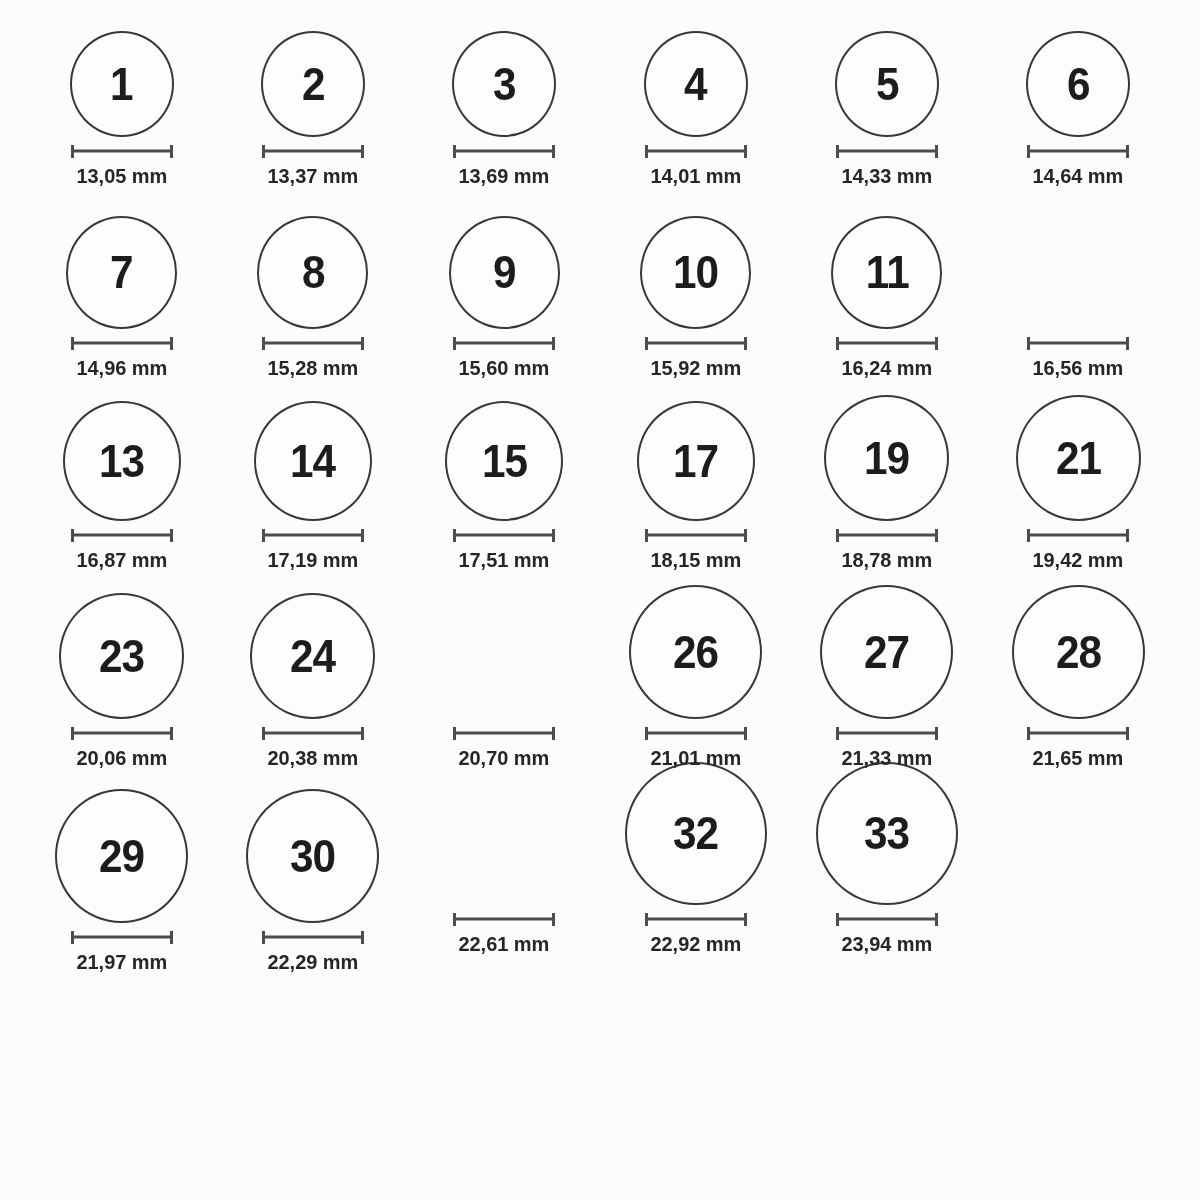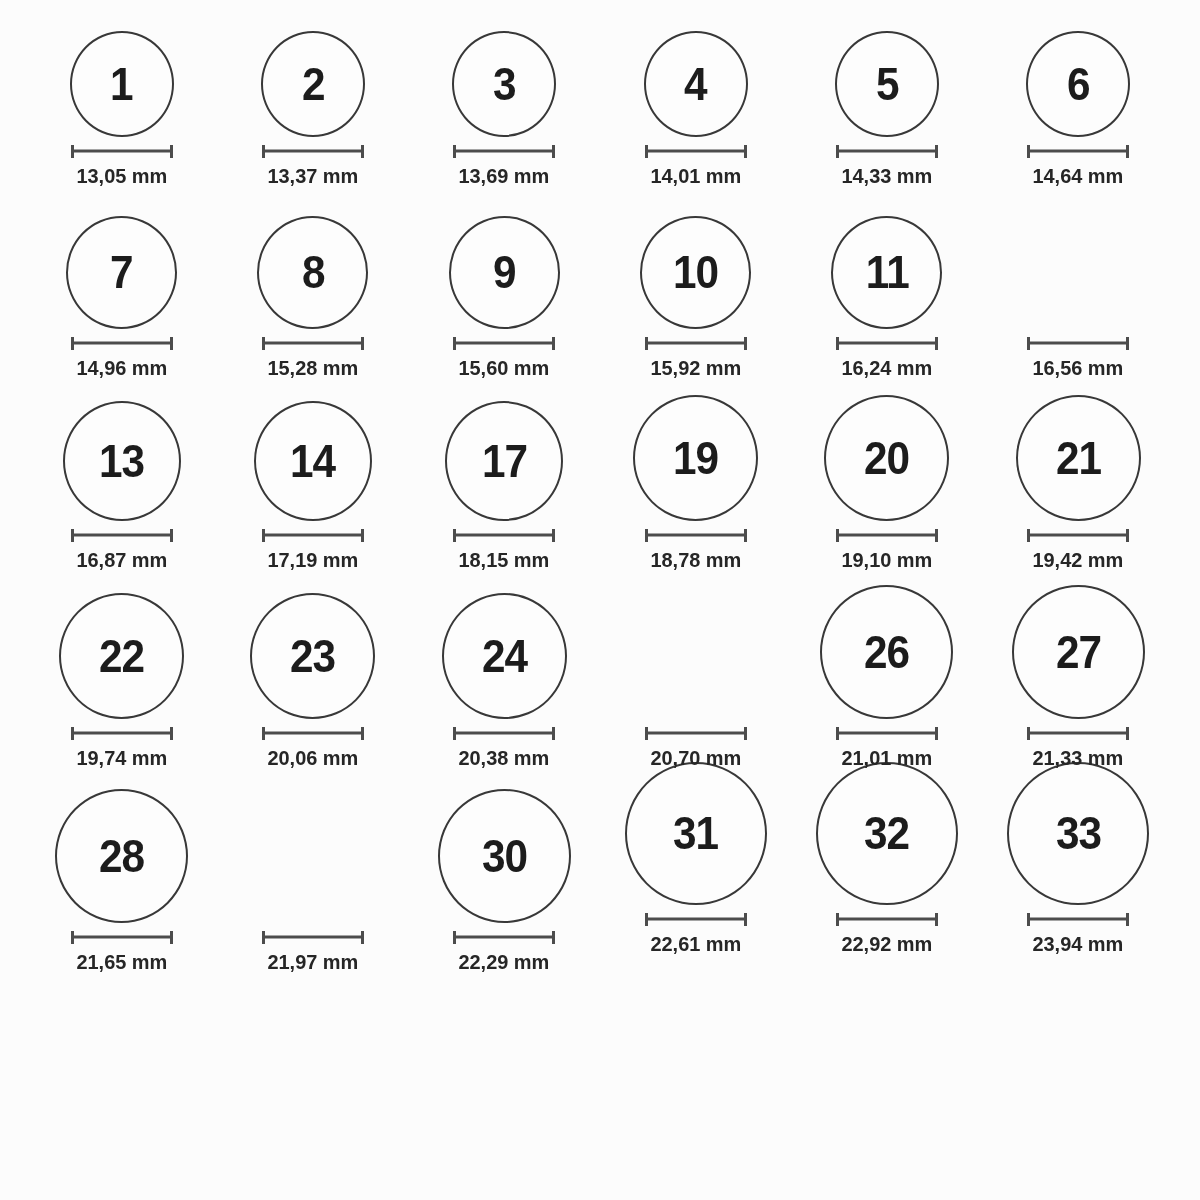--- a/index.html
+++ b/index.html
@@ -219,74 +219,65 @@
     <div class="circle">
       <span class="num">14</span>
     </div>
     <div class="measure">
       <div class="bar"></div>
     </div>
     <span class="dia-label">17,19 mm</span>
   </div>
       <div class="cell r2">
     <div class="circle">
+      <span class="num">15</span>
+    </div>
+    <div class="measure">
+      <div class="bar"></div>
+    </div>
+    <span class="dia-label">17,51 mm</span>
+  </div>
+      <div class="cell r2">
+    <div class="circle">
       <span class="num">17</span>
     </div>
     <div class="measure">
       <div class="bar"></div>
     </div>
     <span class="dia-label">18,15 mm</span>
   </div>
       <div class="cell r3">
     <div class="circle">
       <span class="num">19</span>
     </div>
     <div class="measure">
       <div class="bar"></div>
     </div>
     <span class="dia-label">18,78 mm</span>
   </div>
       <div class="cell r3">
     <div class="circle">
-      <span class="num">20</span>
-    </div>
-    <div class="measure">
-      <div class="bar"></div>
-    </div>
-    <span class="dia-label">19,10 mm</span>
+      <span class="num">21</span>
+    </div>
+    <div class="measure">
+      <div class="bar"></div>
+    </div>
+    <span class="dia-label">19,42 mm</span>
   </div>
       <div class="cell r3">
     <div class="circle">
-      <span class="num">21</span>
-    </div>
-    <div class="measure">
-      <div class="bar"></div>
-    </div>
-    <span class="dia-label">19,42 mm</span>
+      <span class="num">23</span>
+    </div>
+    <div class="measure">
+      <div class="bar"></div>
+    </div>
+    <span class="dia-label">20,06 mm</span>
   </div>
       <div class="cell r3">
     <div class="circle">
-      <span class="num">22</span>
-    </div>
-    <div class="measure">
-      <div class="bar"></div>
-    </div>
-    <span class="dia-label">19,74 mm</span>
-  </div>
-      <div class="cell r3">
-    <div class="circle">
-      <span class="num">23</span>
-    </div>
-    <div class="measure">
-      <div class="bar"></div>
-    </div>
-    <span class="dia-label">20,06 mm</span>
-  </div>
-      <div class="cell r3">
-    <div class="circle">
       <span class="num">24</span>
     </div>
     <div class="measure">
       <div class="bar"></div>
     </div>
     <span class="dia-label">20,38 mm</span>
   </div>
       <div class="cell r4">
     <div class="measure">
       <div class="bar"></div>
@@ -314,38 +305,38 @@
       <div class="cell r4">
     <div class="circle">
       <span class="num">28</span>
     </div>
     <div class="measure">
       <div class="bar"></div>
     </div>
     <span class="dia-label">21,65 mm</span>
   </div>
       <div class="cell r4">
+    <div class="circle">
+      <span class="num">29</span>
+    </div>
     <div class="measure">
       <div class="bar"></div>
     </div>
     <span class="dia-label">21,97 mm</span>
   </div>
       <div class="cell r4">
     <div class="circle">
       <span class="num">30</span>
     </div>
     <div class="measure">
       <div class="bar"></div>
     </div>
     <span class="dia-label">22,29 mm</span>
   </div>
       <div class="cell r5">
-    <div class="circle">
-      <span class="num">31</span>
-    </div>
     <div class="measure">
       <div class="bar"></div>
     </div>
     <span class="dia-label">22,61 mm</span>
   </div>
       <div class="cell r5">
     <div class="circle">
       <span class="num">32</span>
     </div>
     <div class="measure">

